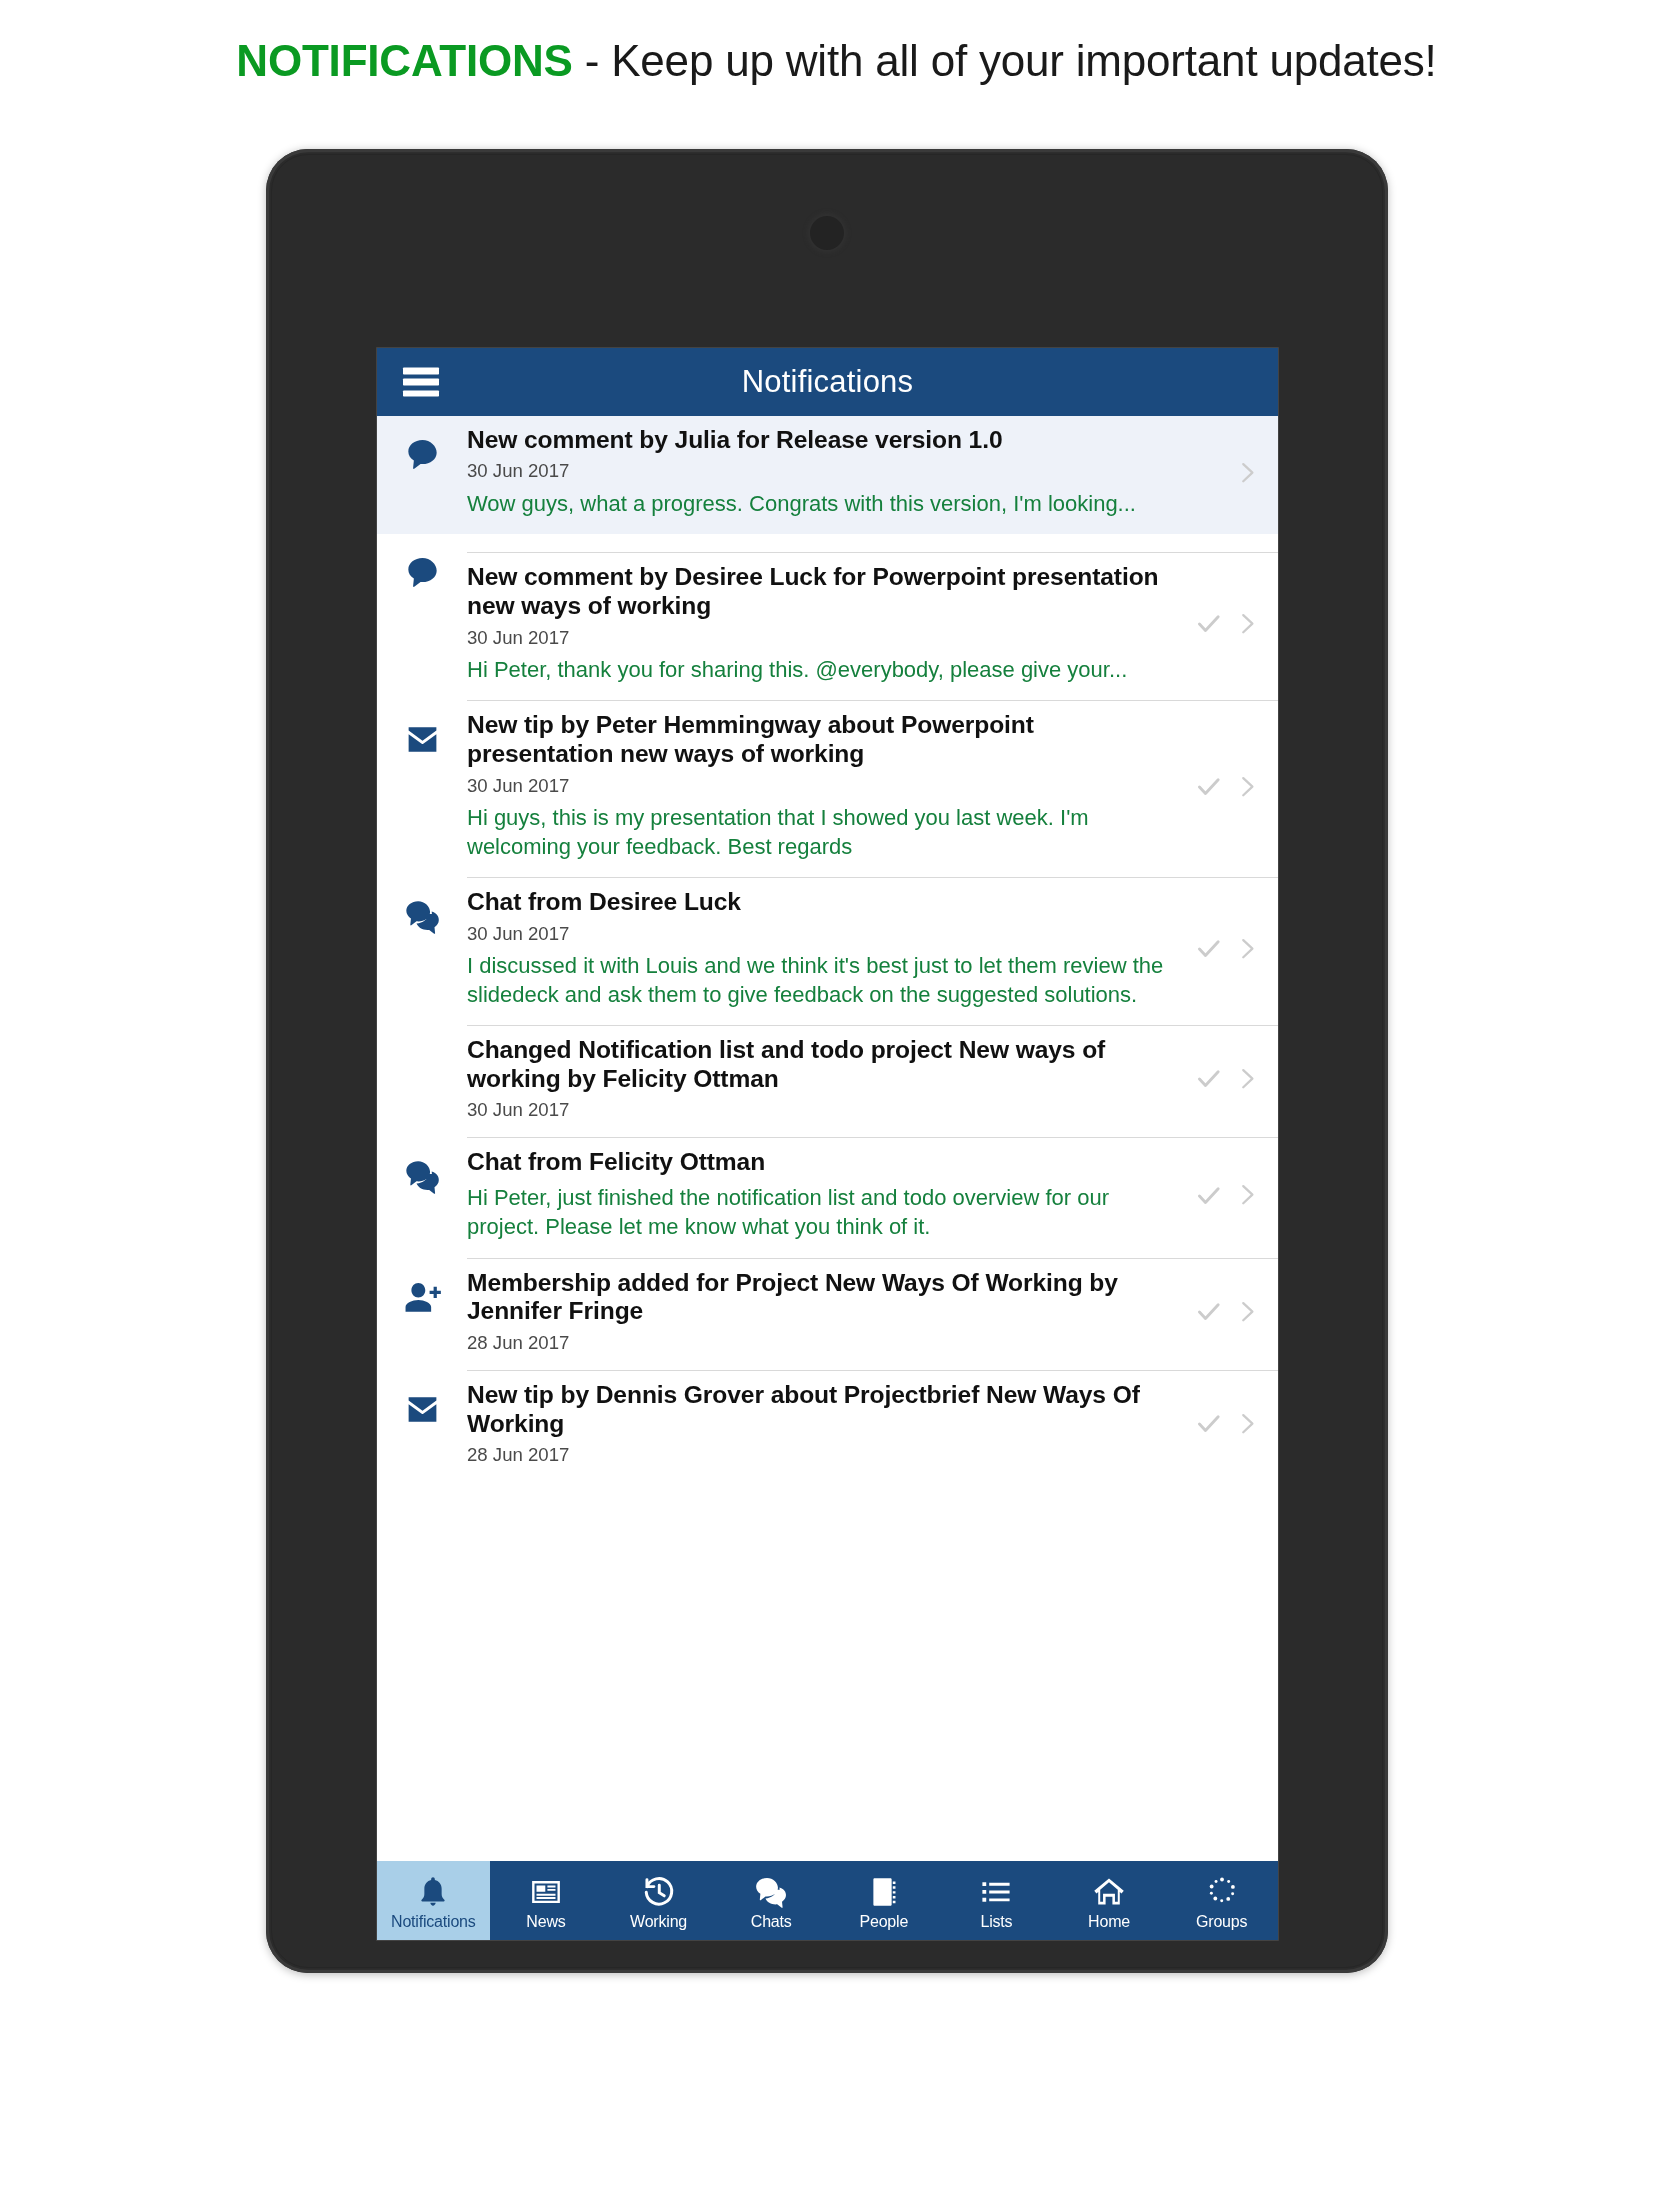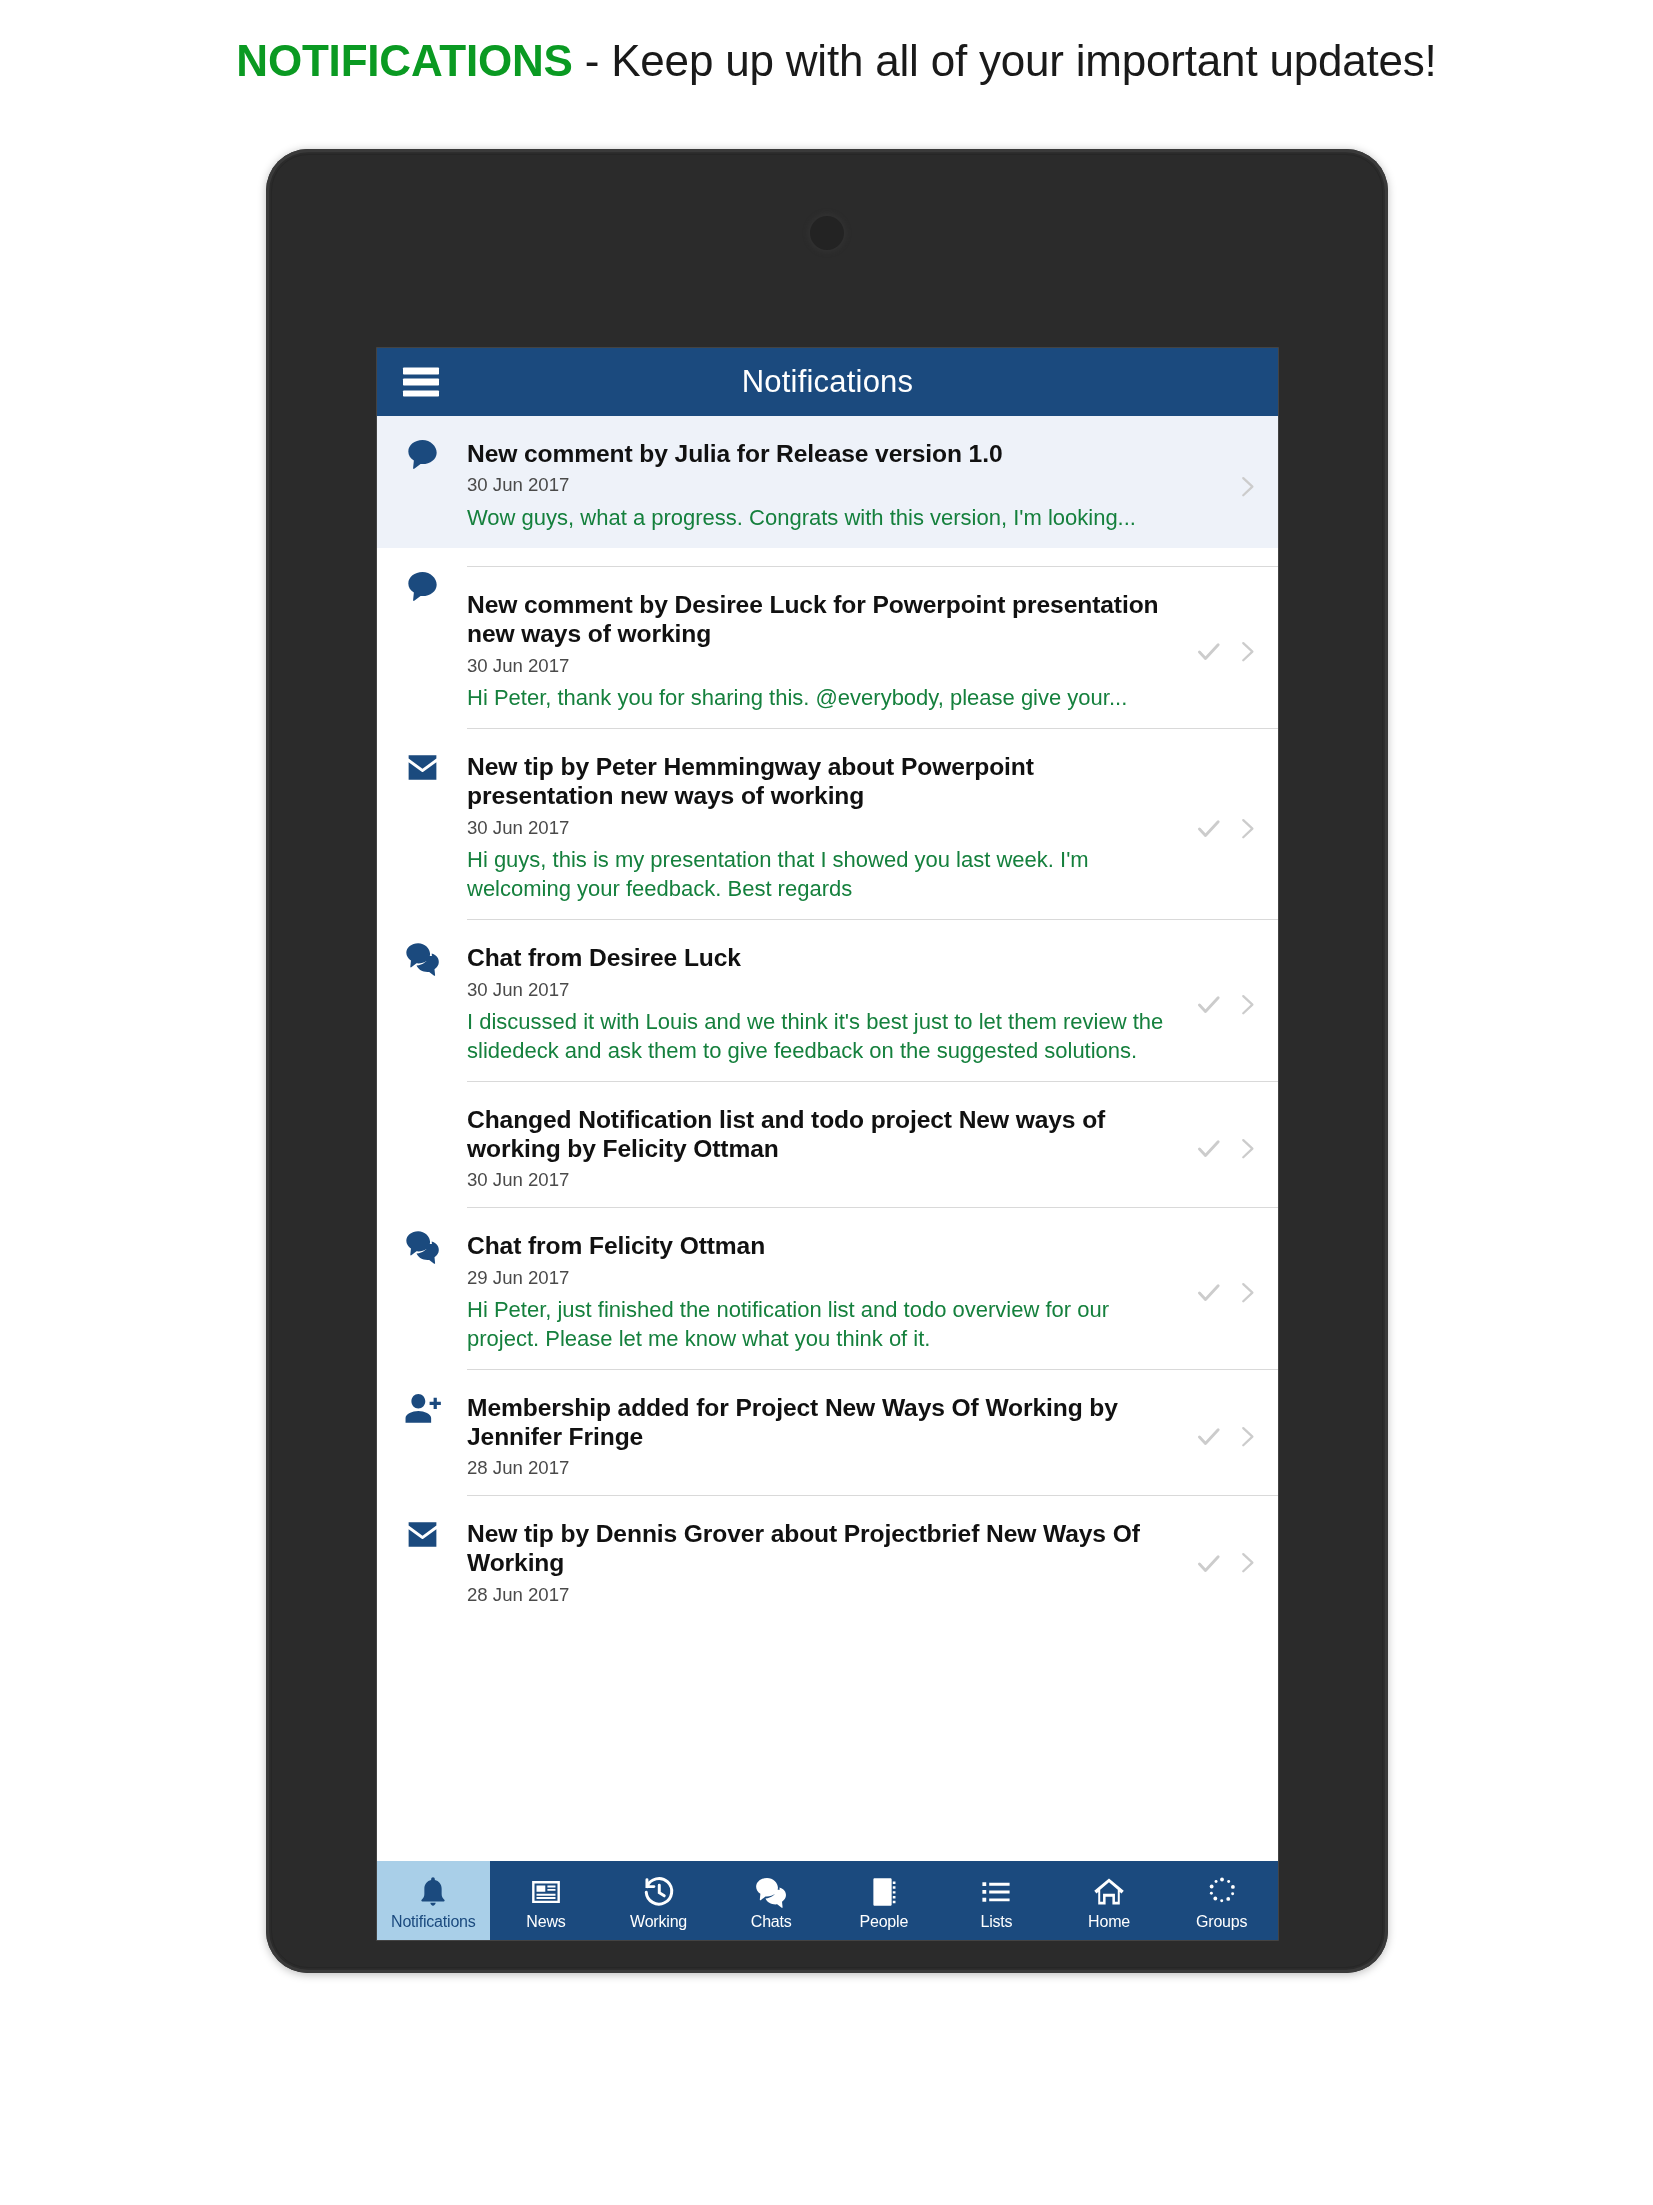--- a/index.html
+++ b/index.html
@@ -121,21 +121,21 @@
     width: 90px;
     min-width: 90px;
     padding-top: 21px;
     display: flex;
     justify-content: center;
   }
   .row-icon svg { display: block; }
 
   .row-body {
     flex: 1;
-    padding: 24px 0 16px 0;
+    padding: 10px 0 16px 0;
     border-top: 1.6px solid #d9d9d9;
     min-width: 0;
   }
   .row:first-child .row-body { border-top: none; }
   .row.unread + .row .row-body { border-top: 1.6px solid #d9d9d9; margin-top: 18px; }
 
   .row-main {
     display: flex;
     align-items: flex-start;
   }
@@ -346,21 +346,20 @@
         <div class="row">
           <div class="row-icon">
             <svg width="37" height="37" viewBox="0 0 24 24" fill="#1b4a7e">
               <path d="M9.2 2.1C4.9 2.1 1.5 4.9 1.5 8.3c0 2 1.2 3.8 3 5l-.4 4.1c-.03.34.36.56.63.35l3.4-2.6c.34.03.7.05 1.07.05 4.25 0 7.7-2.8 7.7-6.2S13.45 2.1 9.2 2.1z M16.1 10.4c-.55 3.3-3.9 5.9-8 6.15 1.05 2.45 3.85 4.2 7.15 4.2.38 0 .75-.02 1.1-.06l3.2 2.45c.27.2.66-.02.63-.35l-.4-3.85c1.7-1.15 2.8-2.85 2.8-4.75 0-1.6-.78-3.05-2.05-4.1-.75-.6-1.6-1.05-2.55-1.35 0 .5.08 1 .12 1.66z"></path>
             </svg>
           </div>
           <div class="row-body">
             <div class="row-main">
               <div class="row-texts">
                 <div class="row-title">Chat from Felicity Ottman</div>
-                <div class="row-date">29 Jun 2017</div>
                 <div class="row-snippet">Hi Peter, just finished the notification list and todo overview for our project. Please let me know what you think of it.</div>
               </div>
               <div class="row-actions">
                 <span class="check-icon"><svg width="29" height="29" viewBox="0 0 24 24" fill="none" stroke="#cccccc" stroke-width="2.4" stroke-linecap="round" stroke-linejoin="round">
                     <path d="M4.5 12.5l5 5.2L20 6.5"></path>
                   </svg></span>
                 <span class="chev-icon"><svg width="27.4" height="27.4" viewBox="0 0 24 24" fill="none" stroke="#cccccc" stroke-width="2" stroke-linecap="round" stroke-linejoin="round">
                     <path d="M9 4.5L17 12l-8 7.5"></path>
                   </svg></span>
               </div>

